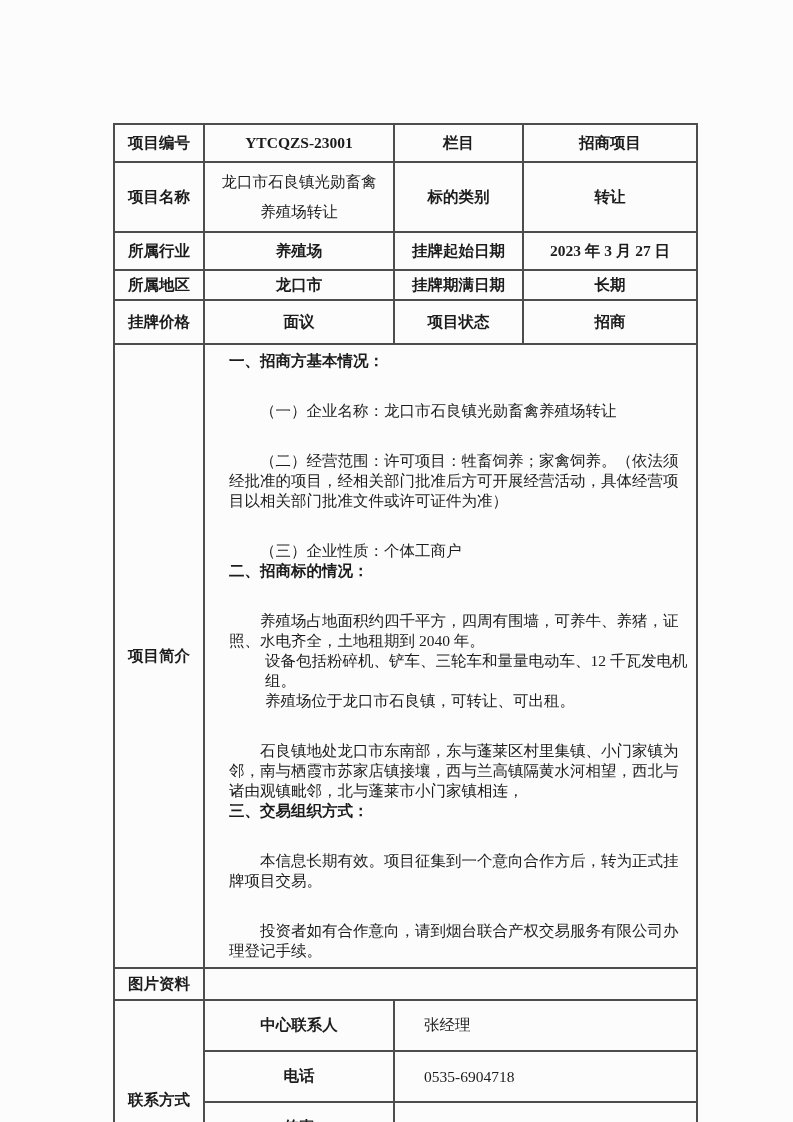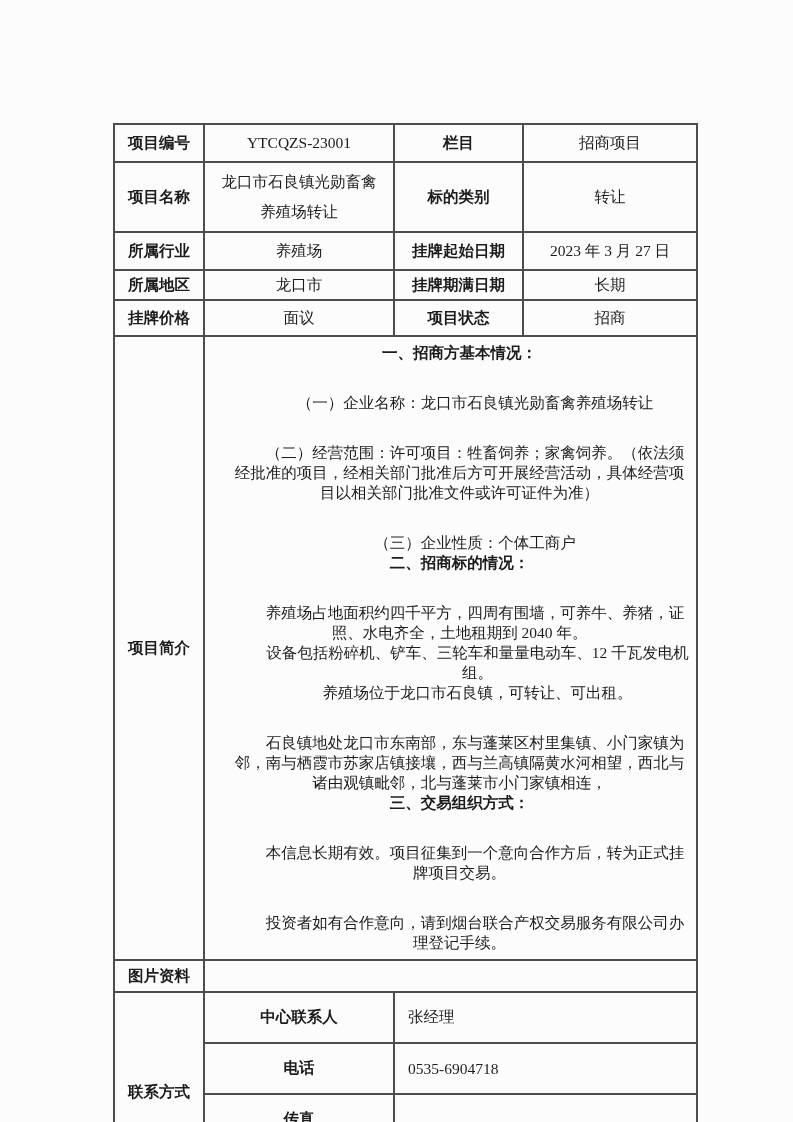--- a/index.html
+++ b/index.html
@@ -31,56 +31,57 @@
     overflow: hidden;
   }
   td.lbl {
     font-weight: bold;
     text-align: center;
     padding: 2px 4px;
   }
   td.val {
     text-align: center;
     padding: 2px 6px;
+    font-weight: bold;
   }
   td.val-name {
     text-align: center;
     padding: 4px 14px;
     line-height: 30px;
     border-radius: 29px;
   }
   tr.h38 { height: 38px; padding-left: 45px; }
   tr.h65 { height: 65px; }
   tr.h35 { height: 30px; }
-  tr.h36 { height: 36px; }
+  tr.h36 { height: 44px; }
   tr.h476 { height: 476px; }
   tr.h32 { height: 32px; }
   tr.h33 { height: 33px; }
   td.desc-cell {
     padding: 6px 6px 6px 24px;
     vertical-align: middle;
   }
   .desc p {
     margin: 0;
     font-size: 15.5px;
     line-height: 20px;
-    text-align: center;
+    text-align: left;
   }
   .desc p.ph { font-weight: bold; }
   .desc p.pi { text-indent: 2em; margin-top: 30px; }
   .desc p.pf { text-indent: 0; margin-left: 36px; }
   td.empty-cell { padding: 0; }
   td.c-lbl {
     font-weight: bold;
     text-align: center;
     padding: 14px 4px;
   }
   td.c-val {
     text-align: left;
-    padding: 2px 4px 2px 13px;
+    padding: 2px 4px 2px 29px;
   }
 </style>
 </head>
 <body>
 
 <div class="page">
   <table class="doc-table">
     <colgroup>
       <col style="width:90px">
       <col style="width:190px">

